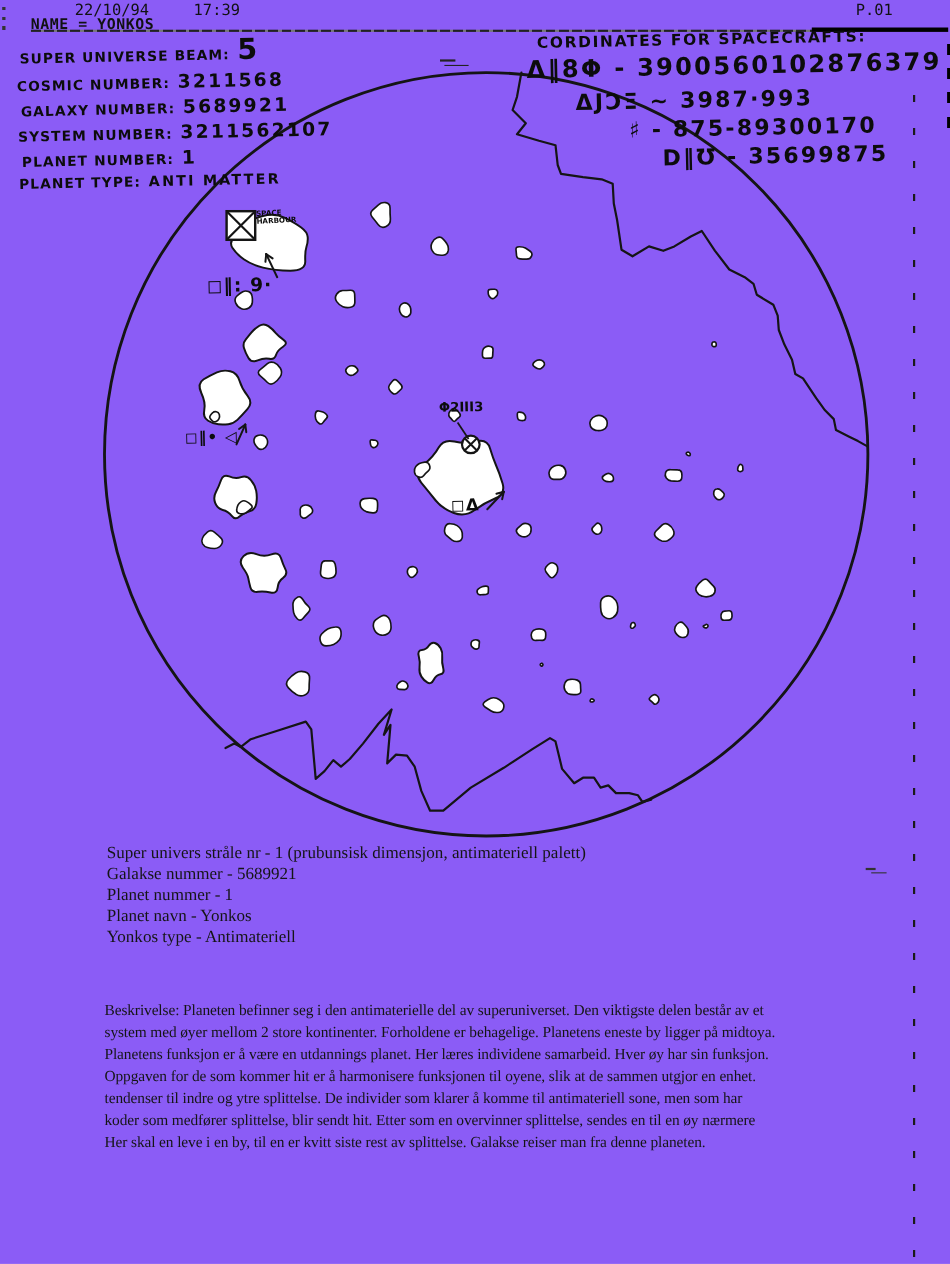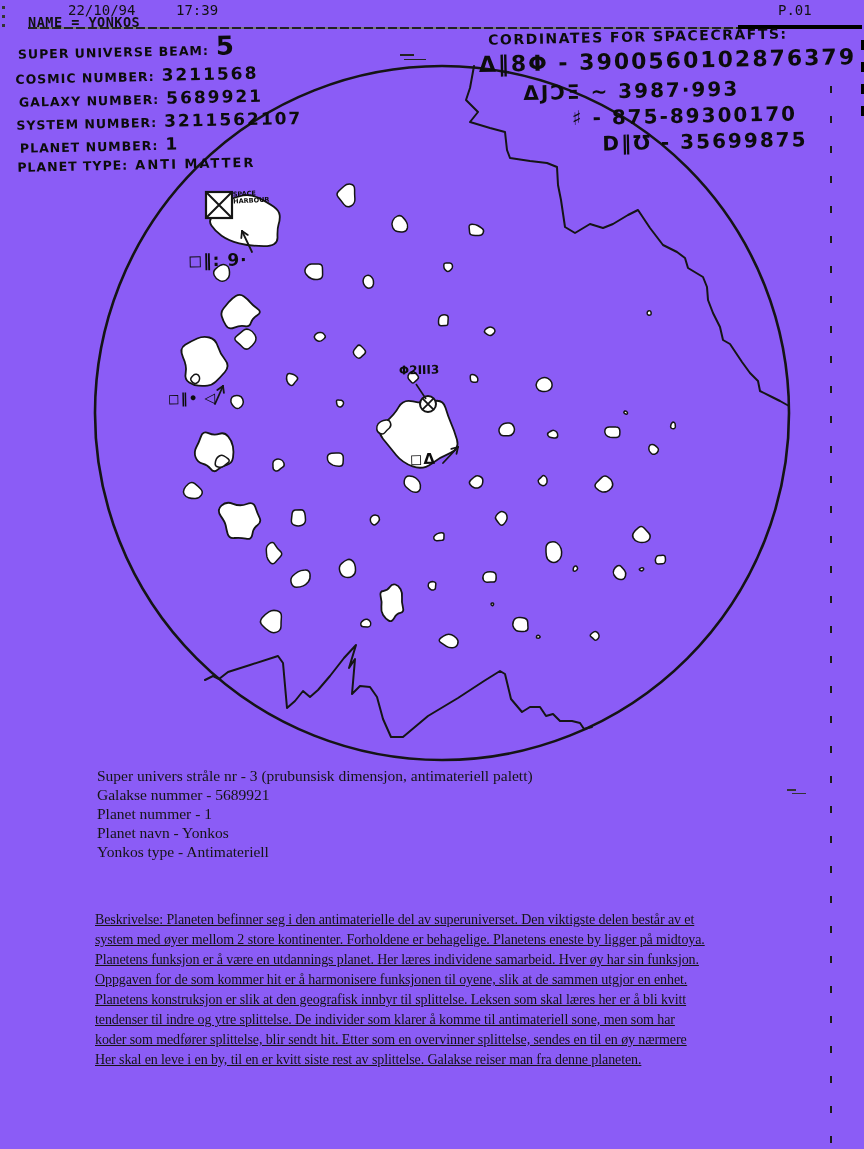--- a/index.html
+++ b/index.html
@@ -37,21 +37,21 @@
   .lbl-harbour{left:233px;top:190px;width:56px;font-size:6.5px;line-height:7px;
                letter-spacing:0;white-space:normal;transform:rotate(-3deg);}
   .lbl-harbour-code{left:188px;top:250px;font-size:17px;}
   .lbl-west{left:168px;top:390px;font-size:14px;}
   .lbl-center-code{left:399px;top:363px;font-size:12px;letter-spacing:0;}
   .lbl-center-south{left:410px;top:450px;font-size:15px;}
   
   .summary{position:absolute;left:97px;top:766px;font-size:15.5px;line-height:19px;}
   .summary div{white-space:nowrap;}
   .description{position:absolute;left:95px;top:910px;font-size:14px;line-height:20px;letter-spacing:-0.1px;}
-  .description div{white-space:nowrap;text-decoration:underline;}
+  .description div{white-space:nowrap;}
   
   .margin-dashes{position:absolute;left:830px;top:86px;width:2px;height:1063px;
      background:repeating-linear-gradient(180deg,#1a1a1a 0 7px,transparent 7px 30px);}
   .edge-right{position:absolute;right:0;top:40px;width:3px;height:80px;
      background:repeating-linear-gradient(180deg,#000 0 10px,transparent 10px 22px);}
   .squiggle-top{position:absolute;left:400px;top:54px;width:26px;height:7px;}
   .squiggle-top i{display:block;height:1.5px;background:#222;margin-bottom:3px;}
   .squiggle-top i:first-child{width:14px;}
   .squiggle-top i:last-child{width:22px;margin-left:4px;}
   .mark-br{position:absolute;left:787px;top:789px;width:20px;height:5px;}
@@ -194,33 +194,32 @@
     <div class="coord-3">D‖Ʊ - 35699875</div>
   </div>
 
   <div class="map-label lbl-harbour hw">SPACE HARBOUR</div>
   <div class="map-label lbl-harbour-code hw">◻‖: 9·</div>
   <div class="map-label lbl-west hw">◻‖• ◁</div>
   <div class="map-label lbl-center-code hw">Φ2ΙΙΙ3</div>
   <div class="map-label lbl-center-south hw">◻Δ</div>
 
   <div class="summary">
-    <div>Super univers stråle nr - 3 (prubunsisk dimensjon, antimateriell palett)</div>
+    <div>Super univers stråle nr - 1 (prubunsisk dimensjon, antimateriell palett)</div>
     <div>Galakse nummer - 5689921</div>
     <div>Planet nummer - 1</div>
     <div>Planet navn - Yonkos</div>
     <div>Yonkos type - Antimateriell</div>
   </div>
 
   <div class="description">
     <div>Beskrivelse: Planeten befinner seg i den antimaterielle del av superuniverset. Den viktigste delen består av et</div>
     <div>system med øyer mellom 2 store kontinenter.  Forholdene er behagelige. Planetens eneste by ligger på midtoya.</div>
     <div>Planetens funksjon er å være en utdannings planet. Her læres individene samarbeid. Hver øy har sin funksjon.</div>
     <div>Oppgaven for de som kommer hit er å harmonisere funksjonen til oyene, slik at de sammen utgjor en enhet.</div>
-    <div>Planetens konstruksjon er slik at den geografisk innbyr til splittelse.  Leksen som skal læres her er å bli kvitt</div>
     <div>tendenser til indre og ytre splittelse. De individer som klarer å komme til antimateriell sone, men som har</div>
     <div>koder som medfører splittelse, blir sendt hit. Etter som en overvinner splittelse, sendes en til en øy nærmere</div>
     <div>Her skal en leve i en by, til en er kvitt siste rest av splittelse. Galakse reiser man fra denne planeten.</div>
   </div>
 
   <div class="margin-dashes"></div>
   <div class="edge-right"></div>
   <div class="squiggle-top">
       <i></i>
       <i></i>

